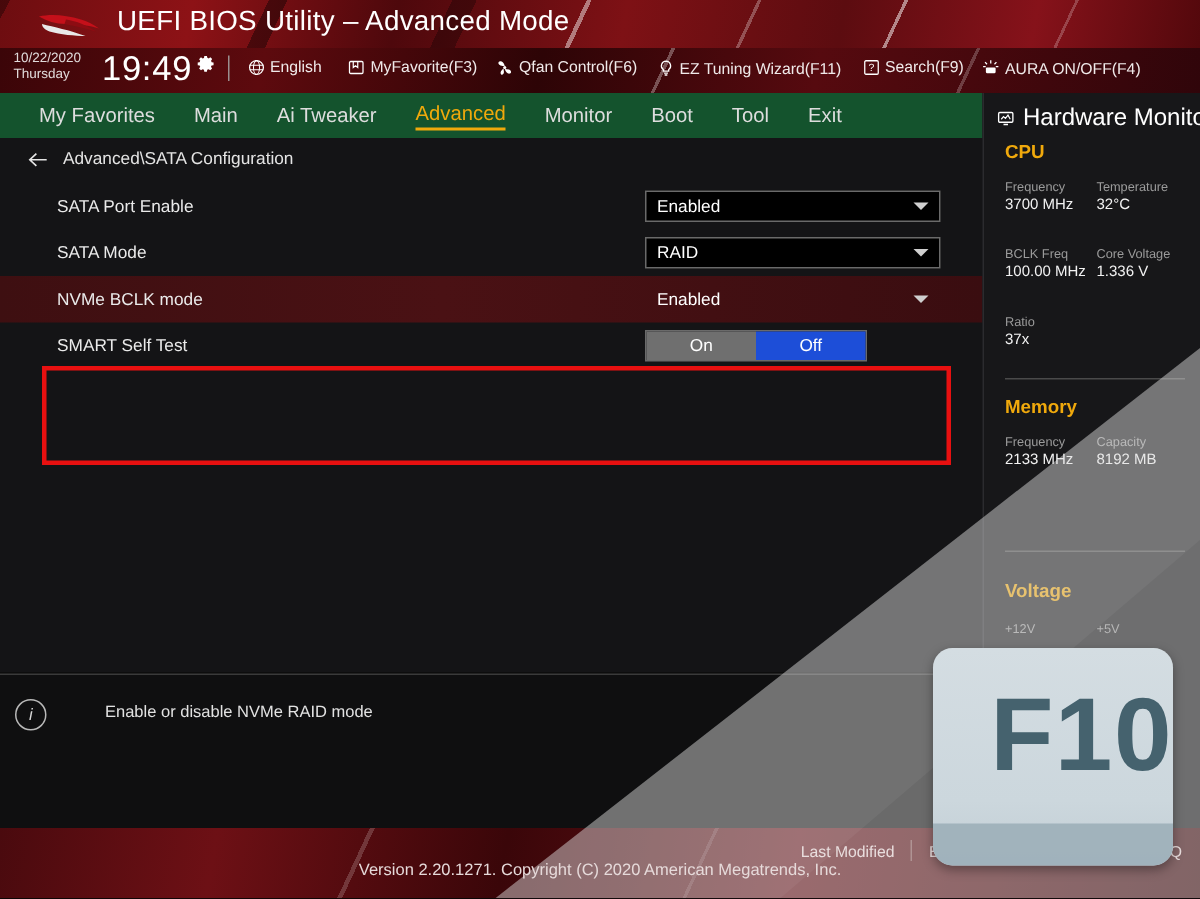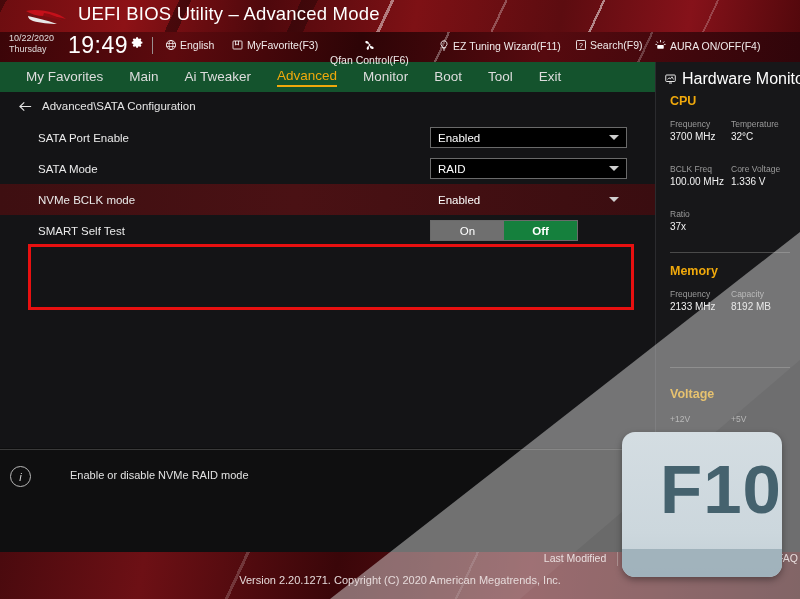--- a/index.html
+++ b/index.html
@@ -58,21 +58,21 @@
   .row .lbl{position:absolute;left:38px;font-size:11.5px;color:#eaeaea;white-space:nowrap;}
   .field{position:absolute;left:430px;width:195px;height:19px;background:#000;border:1px solid #6a6a6a;
     display:flex;align-items:center;}
   .field.borderless{border:1px solid transparent;background:transparent;}
   .field .val{position:absolute;left:7px;font-size:11.5px;color:#fff;}
   .caret{position:absolute;right:7px;width:0;height:0;border-left:5px solid transparent;
     border-right:5px solid transparent;border-top:5px solid #cfcfcf;}
   .toggle{position:absolute;left:430px;width:146px;height:19px;border:1px solid #6a6a6a;display:flex;}
   .toggle span{flex:1;display:flex;align-items:center;justify-content:center;font-size:11.5px;color:#fff;}
   .toggle span.on{background:#6f6f6f;}
-  .toggle span.off{background:#15803d;font-weight:bold;}
+  .toggle span.off{background:#1d4ed8;}
 
   
   .annot{position:absolute;left:28px;top:152px;width:600px;height:60px;border:3px solid #e81010;
     z-index:6;pointer-events:none;}
 
   
   .helpdiv{position:absolute;left:0;top:449px;width:655px;height:1px;background:#3a3a3a;}
   .help{position:absolute;left:0;top:450px;width:655px;height:102px;background:#0f0f10;}
   .help .ic{position:absolute;left:10px;top:16px;width:19px;height:19px;border:1px solid #b9b9b9;
     border-radius:50%;display:flex;align-items:center;justify-content:center;font-size:11px;
@@ -96,21 +96,21 @@
   .diag{position:absolute;left:0;top:0;width:800px;height:599px;z-index:8;pointer-events:none;}
 
   
   .botbar{position:absolute;left:0;top:552px;width:800px;height:47px;overflow:hidden;
     background:linear-gradient(100deg,#4a0a0e 0%,#6d1015 18%,#3a0609 42%,#661016 66%,#3a0609 100%);}
   .botbar:after{content:"";position:absolute;inset:0;
     background:
       linear-gradient(115deg,transparent 0 30%,rgba(255,255,255,.18) 30% 30.4%,transparent 30.4%),
       linear-gradient(115deg,transparent 0 58%,rgba(255,255,255,.14) 58% 58.3%,transparent 58.3%);}
   .bb-items{position:absolute;left:0;top:552px;width:800px;height:22px;z-index:9;
-    display:flex;align-items:flex-start;justify-content:flex-end;gap:11px;padding-right:2px;
+    display:flex;align-items:flex-end;justify-content:flex-end;gap:11px;padding-right:12px;
     box-sizing:border-box;font-size:10.5px;color:#e9dede;}
   .bb-sep{width:1px;height:14px;background:#b09494;}
   .version{position:absolute;left:0;top:574px;width:800px;z-index:9;text-align:center;
     font-size:11px;color:#e6dada;}
 
   
   .f10{position:absolute;left:622px;top:432px;width:160px;height:145px;z-index:20;
     border-radius:13px;background:linear-gradient(180deg,#d4dde2 0%,#ccd7dd 70%,#c2ced5 100%);
     box-shadow:0 3px 7px rgba(0,0,0,.35);}
   .f10:after{content:"";position:absolute;left:0;bottom:0;width:160px;height:28px;
@@ -156,21 +156,21 @@
   </div>
 
   <div class="tool" style="left:231px;">
     <svg width="13" height="12" viewBox="0 0 24 24">
       <rect x="3" y="4" width="18" height="16" rx="1.6" fill="none" stroke="#fff" stroke-width="1.7"></rect>
       <path d="M8 4v8l3-2.2L14 12V4" fill="none" stroke="#fff" stroke-width="1.6"></path>
     </svg>
     <span>MyFavorite(F3)</span>
   </div>
 
-  <div class="tool" style="left:330px;flex-direction:column;">
+  <div class="tool" style="left:330px;">
     <svg width="13" height="12" viewBox="0 0 24 24">
       <circle cx="12" cy="12" r="2.1" fill="#fff"></circle>
       <path d="M12 10C11 6 8 3 5 4c-2.4.8-1.6 4.4 1.3 5.2 1.8.5 4 .8 5.7.8z" fill="#fff"></path>
       <path d="M12 14c1 4 4 7 7 6 2.4-.8 1.6-4.4-1.3-5.2-1.8-.5-4-.8-5.7-.8z" fill="#fff"></path>
       <path d="M10.4 13.2C7 15.6 5.4 19 7 21c1.4 1.8 4.3-.3 3.9-3.2-.2-1.6-.4-3.4-.5-4.6z" fill="#fff"></path>
     </svg>
     <span>Qfan Control(F6)</span>
   </div>
 
   <div class="tool" style="left:438px;">

